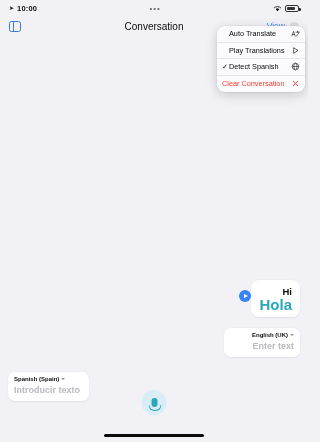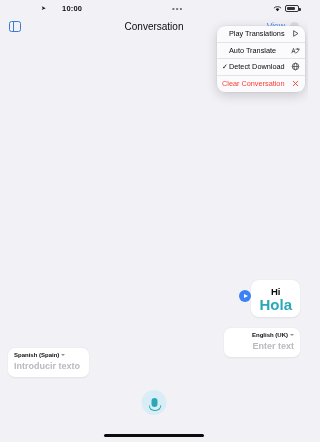--- a/index.html
+++ b/index.html
@@ -21,21 +21,21 @@
   .statusbar {
     position: absolute;
     top: 0; left: 0; right: 0;
     height: 16px;
     display: flex;
     align-items: center;
     padding: 0 9px;
     font-size: 7px;
     color: #111;
   }
-  .sb-left { display: flex; align-items: flex-start; gap: 16px; margin-left: 32px; }
+  .sb-left { display: flex; align-items: flex-start; gap: 3px; }
   .sb-loc { font-size: 6px; color: #111; }
   .sb-time { font-weight: 600; font-size: 7.5px; letter-spacing: .2px; }
   .sb-center { flex: 1; display: flex; justify-content: center; align-items: center; }
   .sb-dots { letter-spacing: 1px; font-size: 8px; color: #6a6a6e; }
   .sb-right { display: flex; align-items: center; gap: 3px; }
   .wifi { width: 9px; height: 7px; }
   .battery {
     width: 14px; height: 7px;
     border: 1px solid #111;
     border-radius: 2px;
@@ -158,21 +158,21 @@
   
   .bubble-right {
     position: absolute;
     right: 8px;
     top: 280px;
     min-width: 46px;
     background: #ffffff;
     border-radius: 8px;
     padding: 5px 8px 6px 8px;
     box-shadow: 0 .5px 2px rgba(0,0,0,.07);
-    text-align: center;
+    text-align: right;
   }
   .bubble-right .orig {
     font-size: 9.5px;
     font-weight: 700;
     color: #0b0b0c;
     line-height: 13px;
   }
   .bubble-right .trans {
     font-size: 15px;
     font-weight: 700;
@@ -207,21 +207,21 @@
     padding: 4px 6px 6px 6px;
   }
   .input-card.right {
     right: 8px;
     top: 328px;
     width: 76px;
     text-align: right;
   }
   .input-card.left {
     left: 8px;
-    top: 348px;
+    top: 372px;
     width: 81px;
     text-align: left;
   }
   .lang-row {
     display: flex;
     align-items: center;
     gap: 2px;
     font-size: 6px;
     font-weight: 700;
     color: #0b0b0c;
@@ -314,45 +314,45 @@
     </div>
     <div class="nav-title">Conversation</div>
     <div class="nav-right">
       <span class="view-btn">View</span>
       <span class="view-chev"></span>
     </div>
   </div>
 
   <div class="menu">
 
-
-    <div class="menu-item">
-      <span class="mi-check"></span>
-      <span class="mi-label">Play Translations</span>
-      <span class="mi-icon">
-        <svg viewBox="0 0 12 12" width="9" height="9">
-          <path d="M3.5 2.3 L9.3 6 L3.5 9.7 Z" fill="none" stroke="#2e2e33" stroke-width="1" stroke-linejoin="round"></path>
-        </svg>
-      </span>
-    </div>
 
     <div class="menu-item">
       <span class="mi-check"></span>
       <span class="mi-label">Auto Translate</span>
       <span class="mi-icon">
         <svg viewBox="0 0 12 12" width="9" height="9">
           <path d="M1.2 9.2 L3.3 3.2 L5.4 9.2 M2 7.3 L4.7 7.3" fill="none" stroke="#2e2e33" stroke-width=".9" stroke-linecap="round"></path>
           <path d="M6.6 4.2 h4.2 M8.7 3.1 v1.1 M10.6 4.2 c0 2.6 -2 4.4 -3.9 5" fill="none" stroke="#2e2e33" stroke-width=".9" stroke-linecap="round"></path>
         </svg>
       </span>
     </div>
 
     <div class="menu-item">
+      <span class="mi-check"></span>
+      <span class="mi-label">Play Translations</span>
+      <span class="mi-icon">
+        <svg viewBox="0 0 12 12" width="9" height="9">
+          <path d="M3.5 2.3 L9.3 6 L3.5 9.7 Z" fill="none" stroke="#2e2e33" stroke-width="1" stroke-linejoin="round"></path>
+        </svg>
+      </span>
+    </div>
+
+    <div class="menu-item">
       <span class="mi-check">✓</span>
-      <span class="mi-label">Detect Download</span>
+      <span class="mi-label">Detect Spanish</span>
       <span class="mi-icon">
         <svg viewBox="0 0 12 12" width="9" height="9">
           <circle cx="6" cy="6" r="4.4" fill="none" stroke="#2e2e33" stroke-width=".9"></circle>
           <ellipse cx="6" cy="6" rx="2.1" ry="4.4" fill="none" stroke="#2e2e33" stroke-width=".9"></ellipse>
           <path d="M1.6 6 h8.8" stroke="#2e2e33" stroke-width=".9"></path>
         </svg>
       </span>
     </div>
 
     <div class="menu-item destructive">

